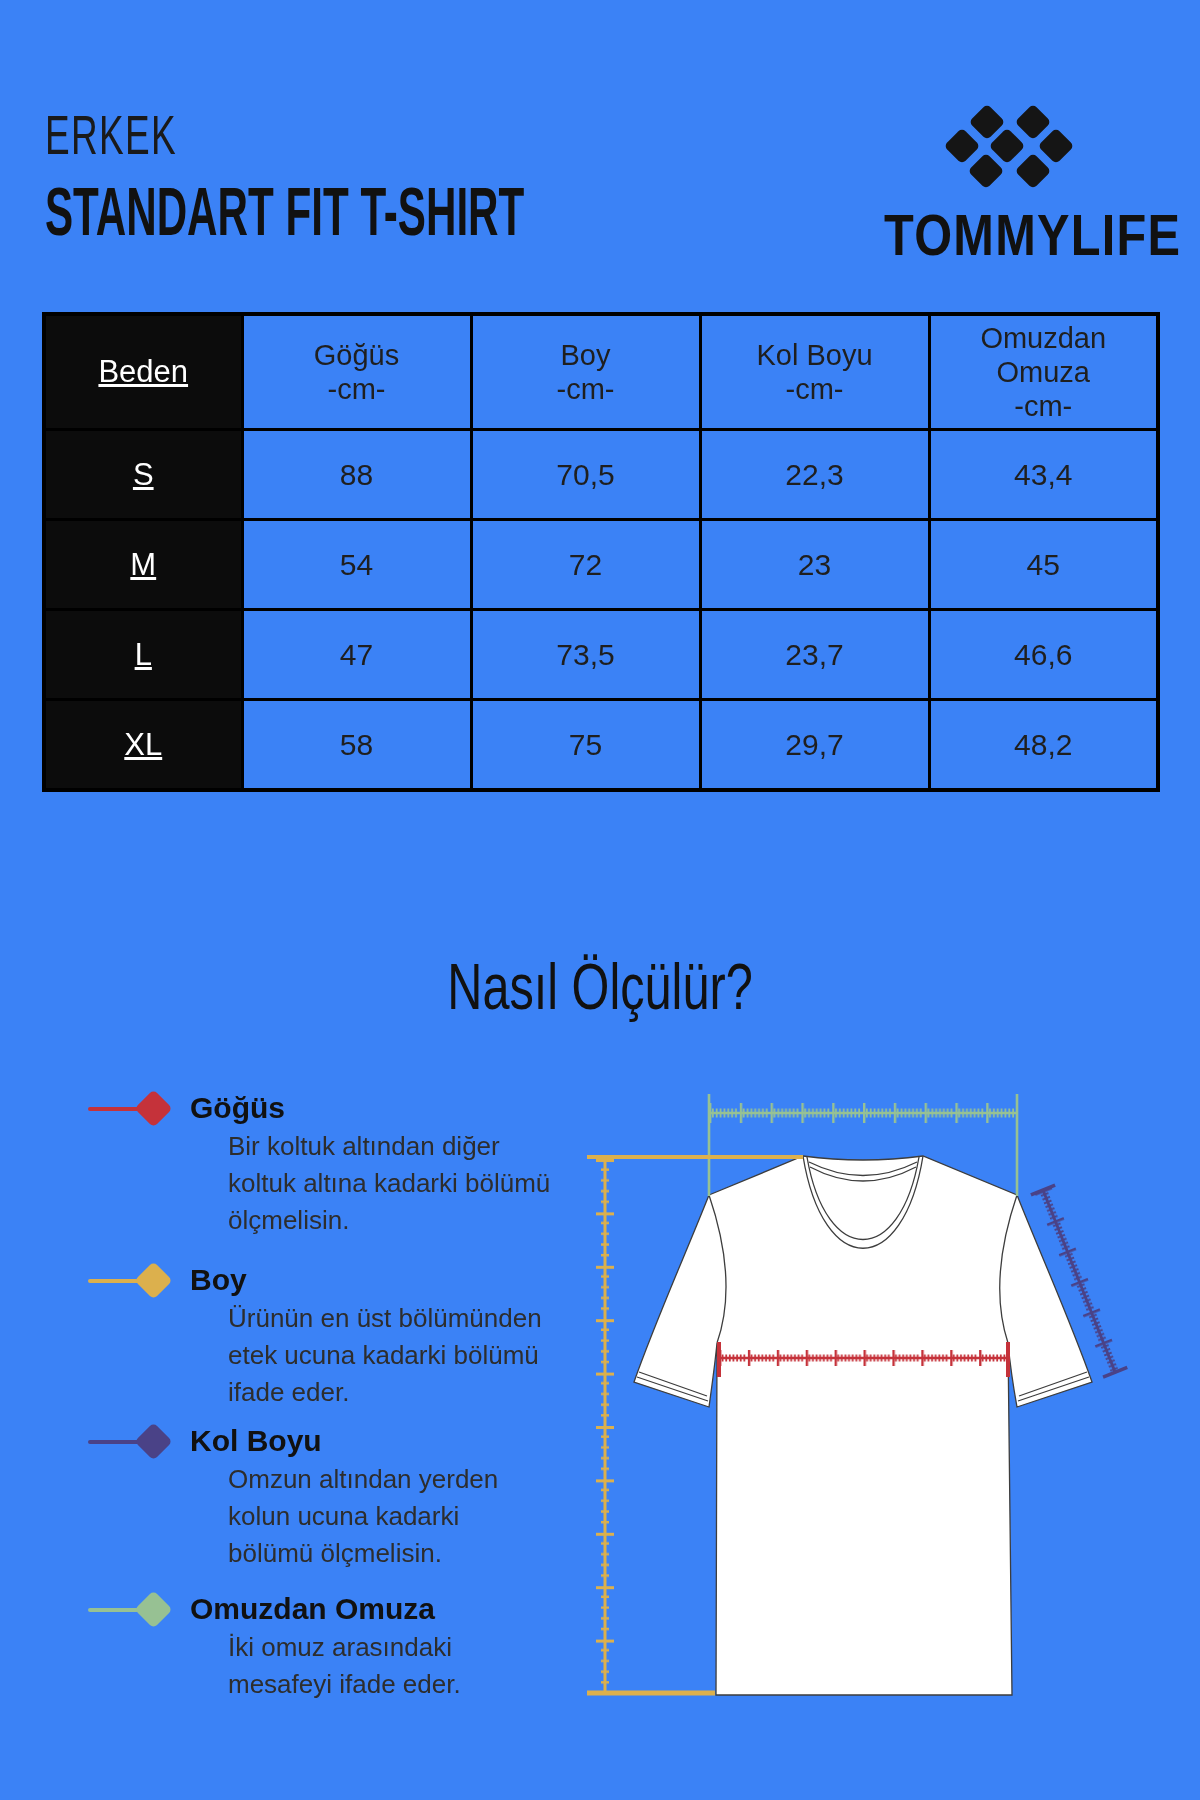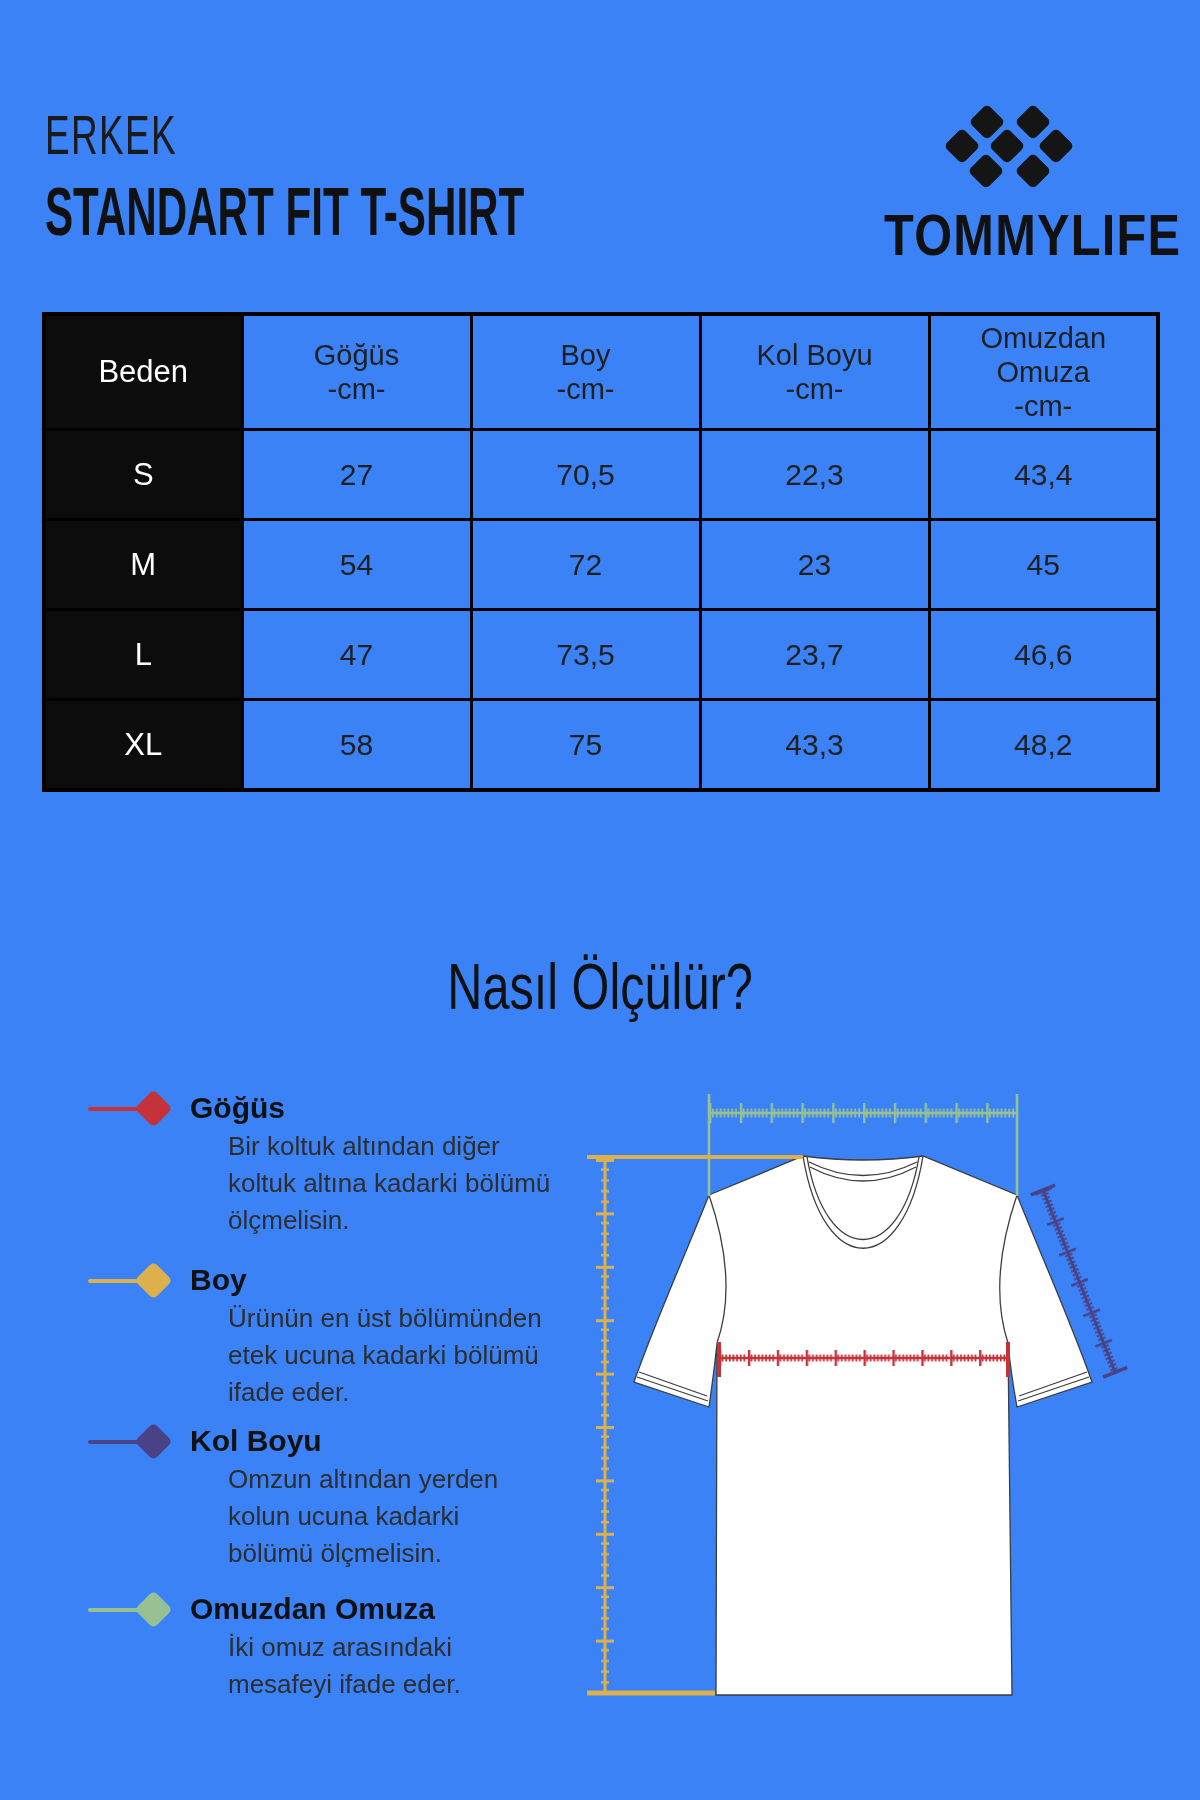--- a/index.html
+++ b/index.html
@@ -35,21 +35,21 @@
     position:absolute; left:42px; top:312px; width:1114px;
     border-collapse:collapse; table-layout:fixed;
     border:4px solid #000;
   }
   table.sizes th, table.sizes td {
     border:3px solid #000; text-align:center; vertical-align:middle;
     font-weight:400; color:#1f1f1f; padding:0;
   }
   table.sizes thead th { height:112px; font-size:29px; line-height:34px; }
   table.sizes tbody th, table.sizes tbody td { height:87px; font-size:30px; }
-  .size-col { background:#0c0c0c; color:#fff !important; }
+  .size-col { background:#0c0c0c; color:#fff !important;text-decoration:underline; }
   th.size-col { font-size:31px !important; }
   .hlbl { max-width:150px; margin:0 auto; }
 
   
   .measure-title {
     position:absolute; left:0; top:950px; width:1200px; text-align:center;
     font-size:64px; font-weight:400; color:#111;
     transform:scaleX(.76); transform-origin:50% 0;
   }
 
@@ -114,21 +114,21 @@
         </th>
         <th>
           <div class="hlbl">Omuzdan Omuza</div>
           <div>-cm-</div>
         </th>
       </tr>
     </thead>
     <tbody>
       <tr>
         <th class="size-col">S</th>
-        <td>27</td>
+        <td>88</td>
         <td>70,5</td>
         <td>22,3</td>
         <td>43,4</td>
       </tr>
       <tr>
         <th class="size-col">M</th>
         <td>54</td>
         <td>72</td>
         <td>23</td>
         <td>45</td>
@@ -137,21 +137,21 @@
         <th class="size-col">L</th>
         <td>47</td>
         <td>73,5</td>
         <td>23,7</td>
         <td>46,6</td>
       </tr>
       <tr>
         <th class="size-col">XL</th>
         <td>58</td>
         <td>75</td>
-        <td>43,3</td>
+        <td>29,7</td>
         <td>48,2</td>
       </tr>
     </tbody>
   </table>
 
   <div class="measure-title">Nasıl Ölçülür?</div>
 
   <div class="legend-item" style="top:1088px;">
     <div class="lmark">
       <span class="lline c-chest"></span>

